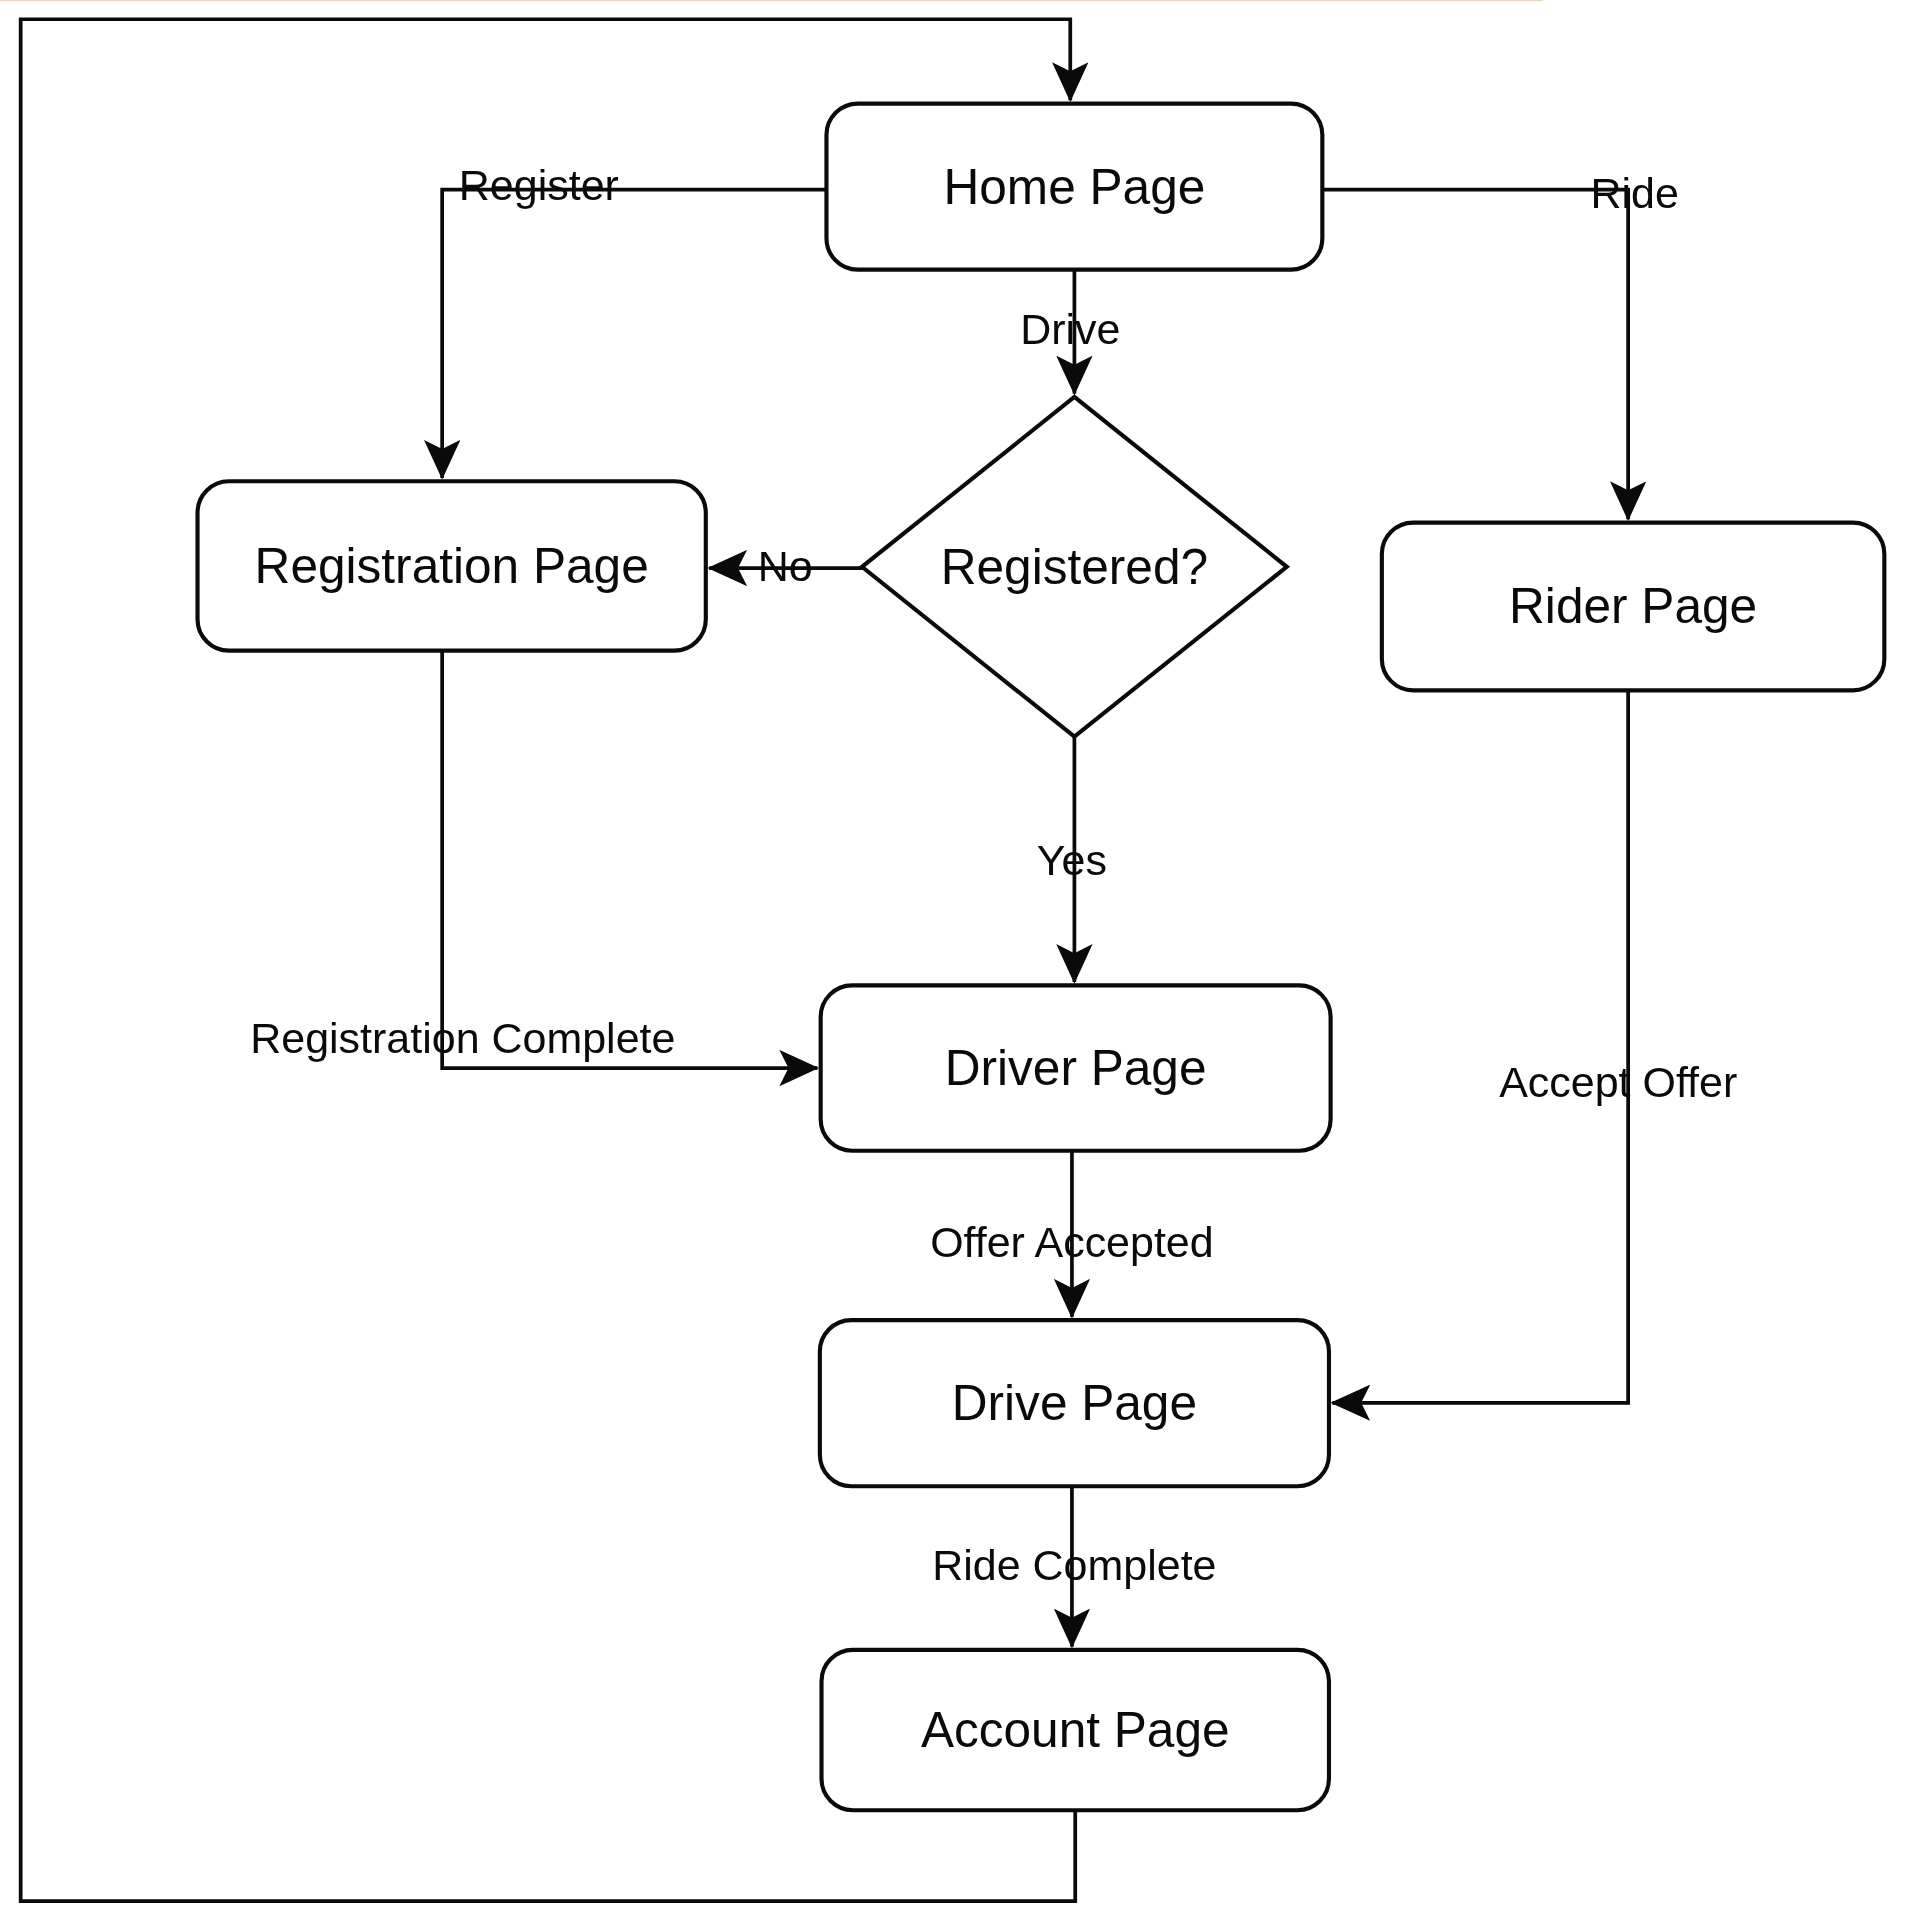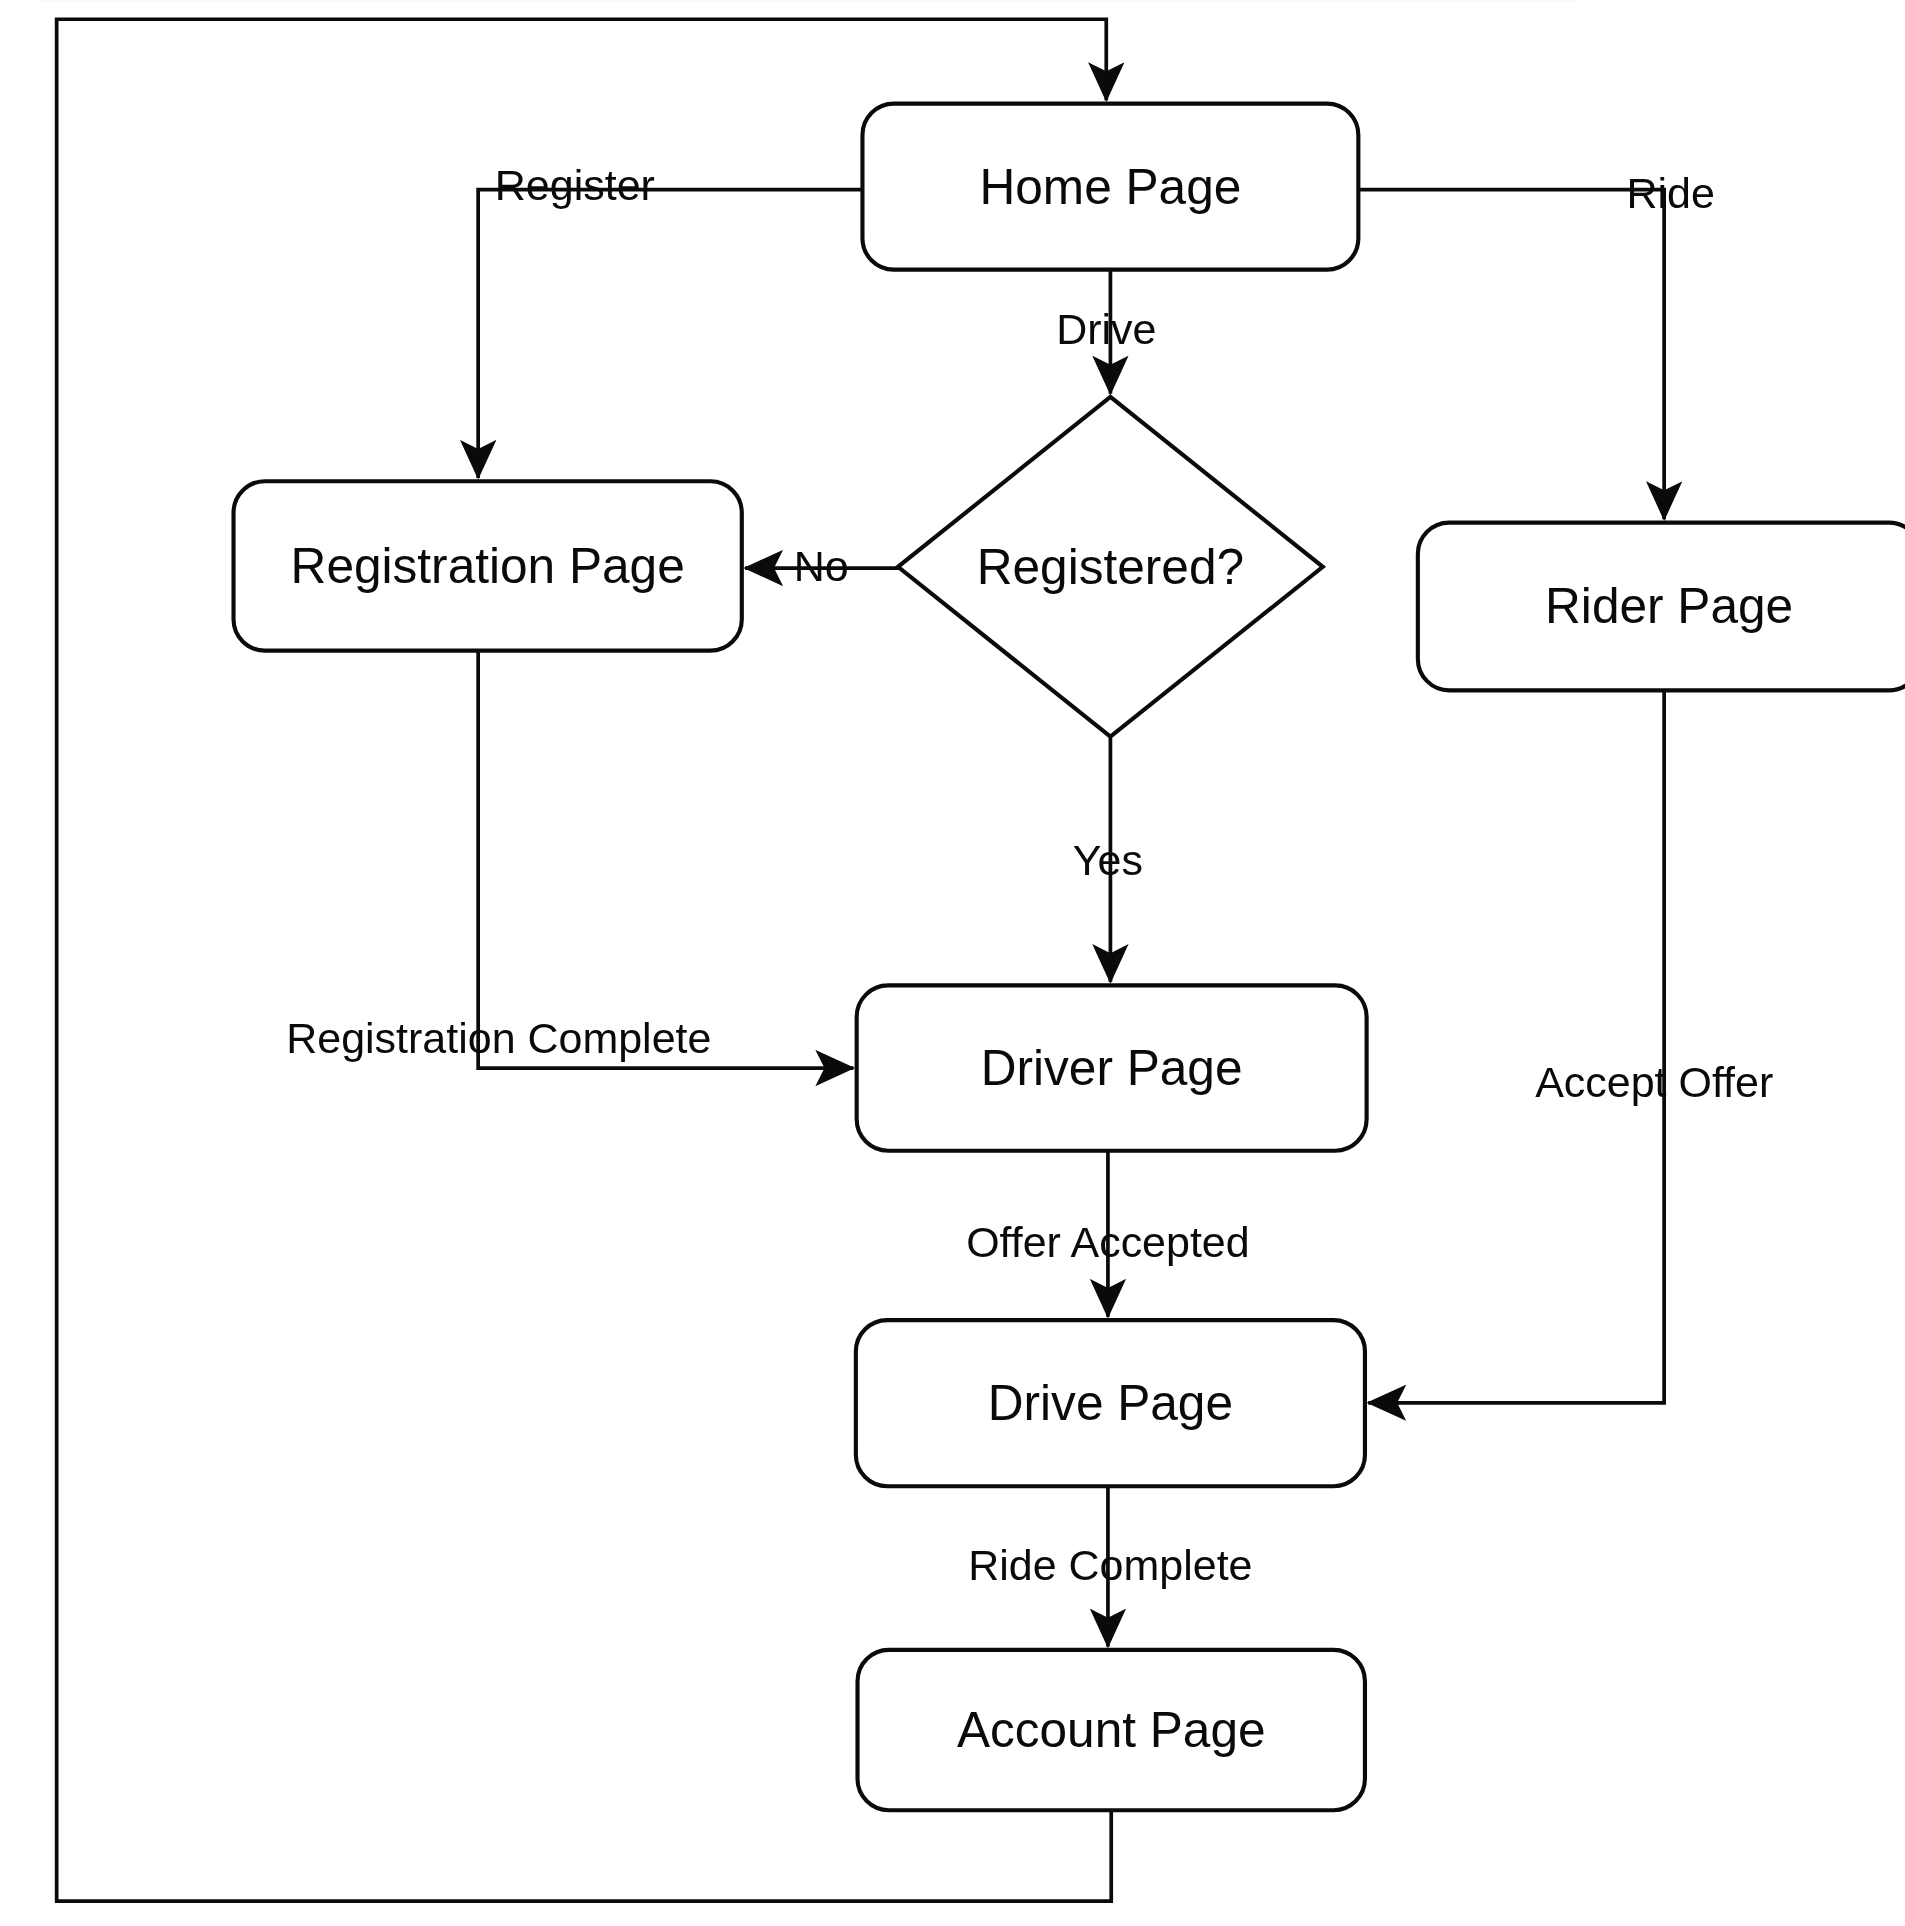--- a/index.html
+++ b/index.html
@@ -3,23 +3,22 @@
 <meta charset="utf-8">
 <style>
   html, body {
     margin: 0;
     padding: 0;
     background: #ffffff;
   }
   .canvas-wrap {
     width: 1543px;
     height: 1927px;
-    background: #e5e5e5;
+    background: #a16207;
     position: relative;
-    margin-left: 36px;
   }
   svg {
     display: block;
   }
   text {
     font-family: "Liberation Sans", "DejaVu Sans", sans-serif;
     fill: #0a0a0a;
   }
   .node-label { font-size: 60px; }
   .edge-label { font-size: 52px; }

